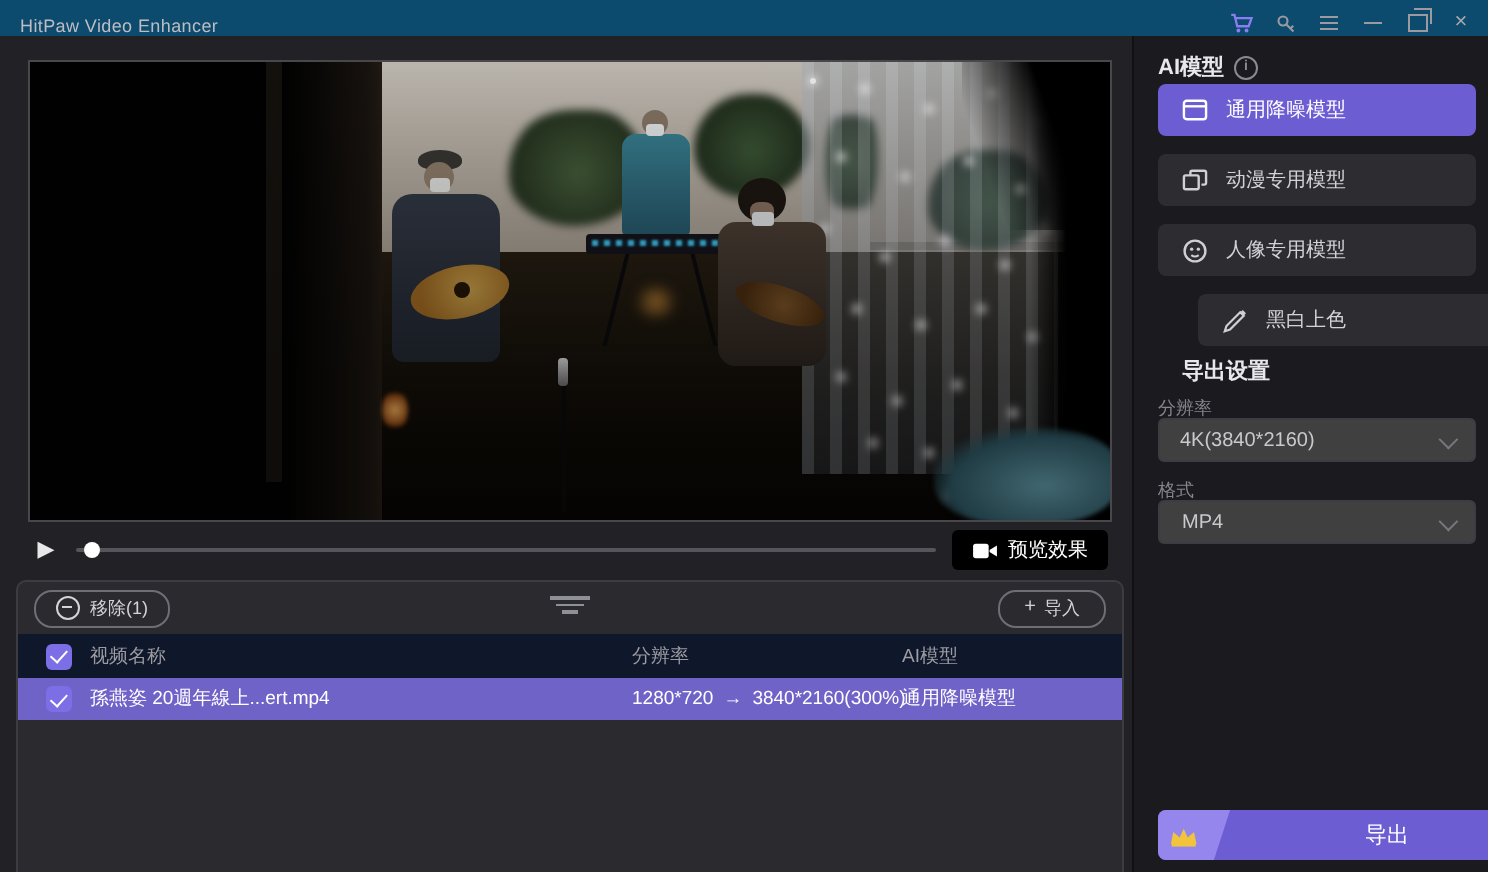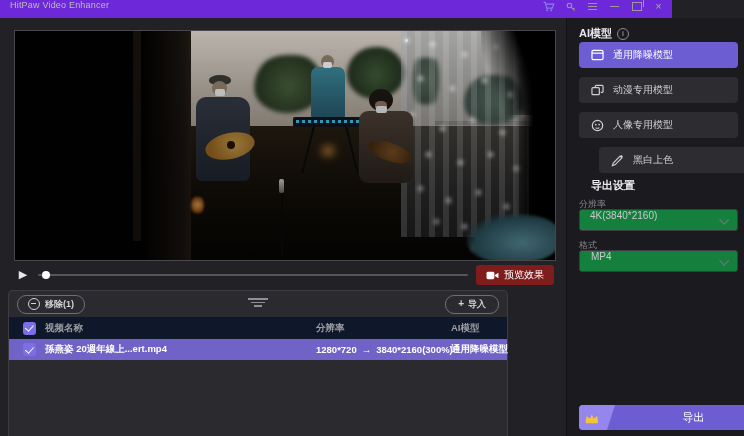--- a/index.html
+++ b/index.html
@@ -1,21 +1,21 @@
 <!DOCTYPE html>
 <html><head>
 <meta charset="utf-8">
 <style>
   html,body{margin:0;padding:0;background:#0d0d0f;}
   #app{position:relative;width:744px;height:436px;background:#222226;overflow:hidden;
        font-family:"Liberation Sans","DejaVu Sans",sans-serif;color:#cfcfd4;
        -webkit-font-smoothing:antialiased;}
   
-  .titlebar{position:absolute;left:0;top:0;width:672px;height:18px;background:#6d28d9;
-            display:flex;align-items:flex-start;}
+  .titlebar{position:absolute;left:0;top:0;width:744px;height:18px;background:#0c4a6e;
+            display:flex;align-items:flex-end;}
   .titlebar .title{font-size:9px;color:#bdbdc2;margin-left:10px;letter-spacing:.2px;}
   .tb-icons{margin-left:auto;display:flex;align-items:center;gap:9px;padding-right:7px;}
   .tb-ic{width:13px;height:13px;display:flex;align-items:center;justify-content:center;cursor:pointer;}
   .menu-lines{display:flex;flex-direction:column;gap:2px;}
   .menu-lines i{display:block;width:9px;height:1px;background:#9a9aa0;}
   .min-line{width:9px;height:1px;background:#9a9aa0;}
   .max-box{position:relative;width:8px;height:7px;border:1px solid #9a9aa0;}
   .max-box::before{content:"";position:absolute;left:2px;top:-4px;width:8px;height:7px;border:1px solid #9a9aa0;border-left:none;border-bottom:none;}
   .close-x{font-size:11px;color:#a8a8ae;line-height:1;}
   
@@ -85,26 +85,26 @@
            background:radial-gradient(circle,#f6b25e,#8a4410 65%,transparent 75%);}
   .v-glow2{left:300px;top:112px;width:26px;height:16px;border-radius:50%;filter:blur(3px);
            background:radial-gradient(circle,#b97f33,transparent 70%);}
   .v-dim{left:0;top:0;width:540px;height:229px;background:linear-gradient(180deg,rgba(0,0,0,.10),rgba(0,0,0,.32) 68%);}
   
   .controls{position:absolute;left:0;top:246px;width:566px;height:22px;}
   .play-btn{position:absolute;left:16px;top:3px;width:14px;height:14px;color:#e8e8ea;font-size:11px;
             display:flex;align-items:center;justify-content:center;cursor:pointer;}
   .slider{position:absolute;left:38px;top:10px;width:430px;height:2px;background:#55555b;border-radius:1px;cursor:pointer;}
   .slider-handle{position:absolute;left:4px;top:-3px;width:8px;height:8px;border-radius:50%;background:#fff;cursor:pointer;}
-  .preview-btn{position:absolute;left:476px;top:1px;width:78px;height:20px;background:#7f1d1d;border-radius:3px;
+  .preview-btn{position:absolute;left:476px;top:1px;width:78px;height:20px;background:#000000;border-radius:3px;
                display:flex;align-items:center;justify-content:center;gap:5px;color:#fff;font-size:10px;cursor:pointer;}
   .cam-ic{display:flex;}
   
-  .list-panel{position:absolute;left:8px;top:272px;width:500px;height:146px;background:#2b2b2f;
-              border:1px solid #3c3c42;border-bottom:none;border-radius:5px 5px 0 0;box-sizing:border-box;font-weight:bold;}
+  .list-panel{position:absolute;left:8px;top:272px;width:554px;height:146px;background:#2b2b2f;
+              border:1px solid #3c3c42;border-bottom:none;border-radius:5px 5px 0 0;box-sizing:border-box;}
   .lp-toolbar{position:absolute;left:0;top:0;width:100%;height:26px;display:flex;align-items:center;}
   .remove-btn{margin-left:8px;height:17px;padding:0 10px;border:1px solid #6e6e76;border-radius:9px;
               display:flex;align-items:center;gap:5px;font-size:9px;color:#d4d4d8;cursor:pointer;}
   .minus-circ{width:10px;height:10px;border:1px solid #d4d4d8;border-radius:50%;position:relative;}
   .minus-circ::after{content:"";position:absolute;left:2px;top:4px;width:5px;height:1px;background:#d4d4d8;}
   .grip{position:absolute;left:50%;top:7px;transform:translateX(-50%);display:flex;flex-direction:column;align-items:center;gap:2px;cursor:pointer;}
   .grip i{display:block;height:1.5px;background:#8f8f96;}
   .grip i:nth-child(1){width:20px;}.grip i:nth-child(2){width:14px;}.grip i:nth-child(3){width:8px;}
   .import-btn{margin-left:auto;margin-right:8px;height:17px;padding:0 12px;border:1px solid #6e6e76;border-radius:9px;
               display:flex;align-items:center;gap:4px;font-size:9px;color:#d4d4d8;cursor:pointer;}
@@ -129,22 +129,22 @@
            display:flex;align-items:center;justify-content:center;font-style:normal;cursor:pointer;}
   .model-btn{position:absolute;left:12px;width:159px;height:26px;background:#2c2c31;border-radius:4px;
              display:flex;align-items:center;gap:9px;padding-left:12px;box-sizing:border-box;
              font-size:10px;color:#d2d2d6;cursor:pointer;}
   .model-btn.selected{background:#6c5dd3;color:#fff;}
   .model-btn svg{flex:0 0 auto;}
   .mb1{top:24px;} .mb2{top:59px;} .mb3{top:94px;} .mb4{top:129px;margin-left:20px;}
   .sb-export-title{position:absolute;left:24px;top:160px;font-size:11px;font-weight:bold;color:#e8e8ec;}
   .sb-label{position:absolute;left:12px;font-size:9px;color:#85858c;}
   .lbl-res{top:180px;} .lbl-fmt{top:221px;}
-  .sb-select{position:absolute;left:12px;width:159px;height:22px;background:#15803d;border:1px solid #3c3c42;
-             border-radius:3px;box-sizing:border-box;display:flex;align-items:flex-start;
+  .sb-select{position:absolute;left:12px;width:159px;height:22px;background:#404040;border:1px solid #3c3c42;
+             border-radius:3px;box-sizing:border-box;display:flex;align-items:center;
              font-size:10px;color:#c8c8cd;padding-left:10px;cursor:pointer;}
   .sel-res{top:191px;} .sel-fmt{top:232px;padding-left:11px;}
   .chev{position:absolute;right:10px;top:7px;width:6px;height:6px;border:solid #77777e;border-width:0 1.5px 1.5px 0;transform:rotate(45deg) translateY(-1px);}
   .export-btn{position:absolute;left:12px;top:387px;width:159px;height:25px;background:#6c5dd3;border-radius:4px;
               overflow:hidden;display:flex;align-items:center;justify-content:center;color:#fff;font-size:11px;cursor:pointer;padding-left:35px;}
   .crown-badge{position:absolute;left:-6px;top:0;bottom:0;width:38px;background:#9486ec;
                transform:skewX(-18deg);display:flex;align-items:center;justify-content:center;}
   .crown-badge svg{transform:skewX(18deg);}
 </style>
 </head>

